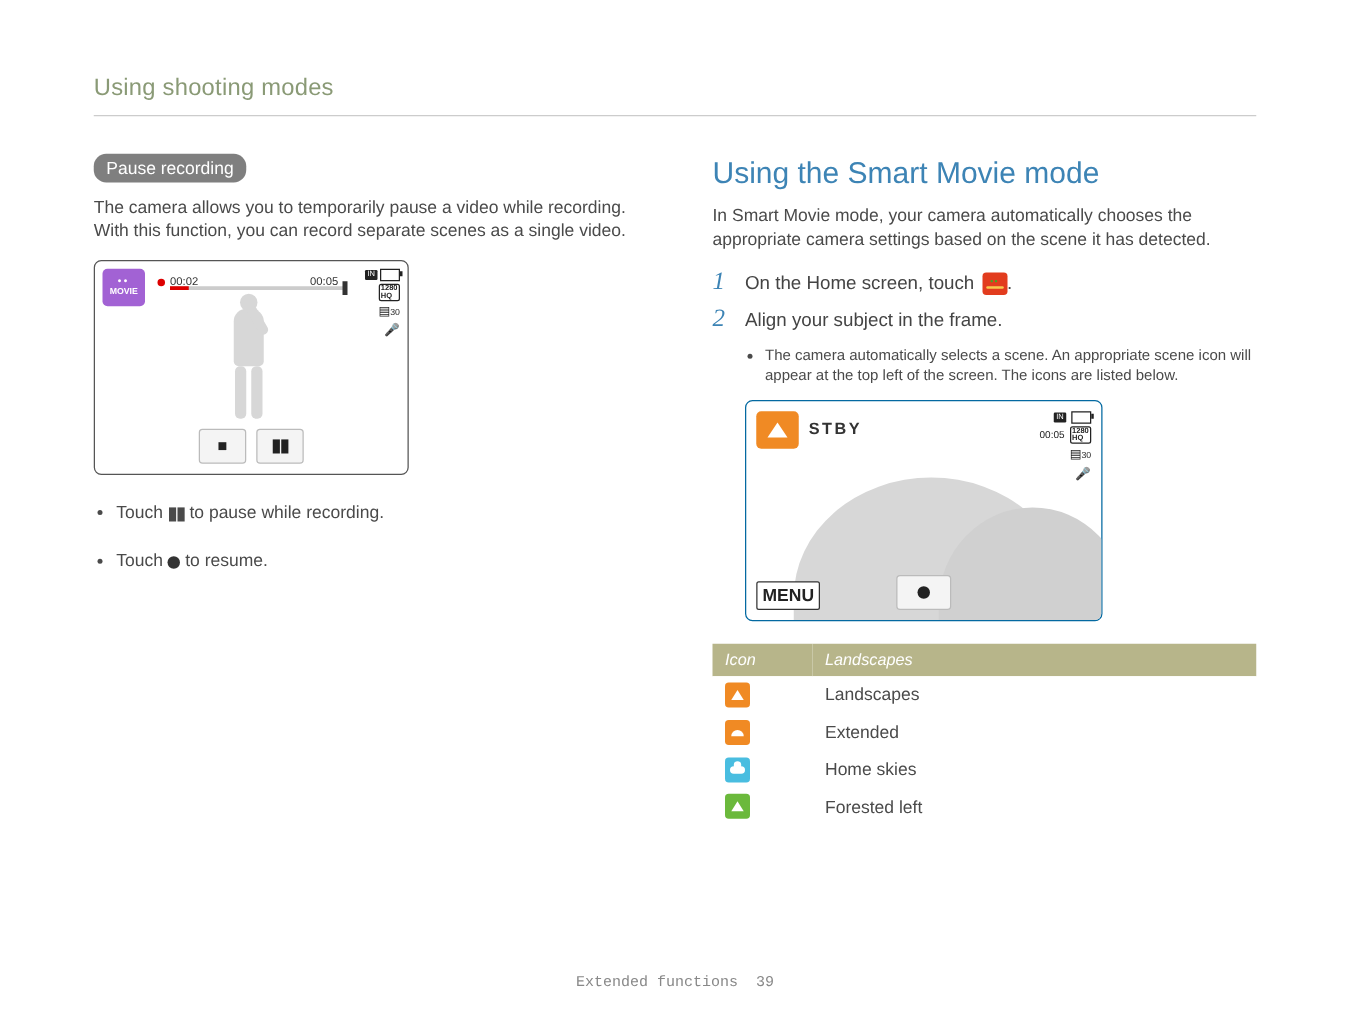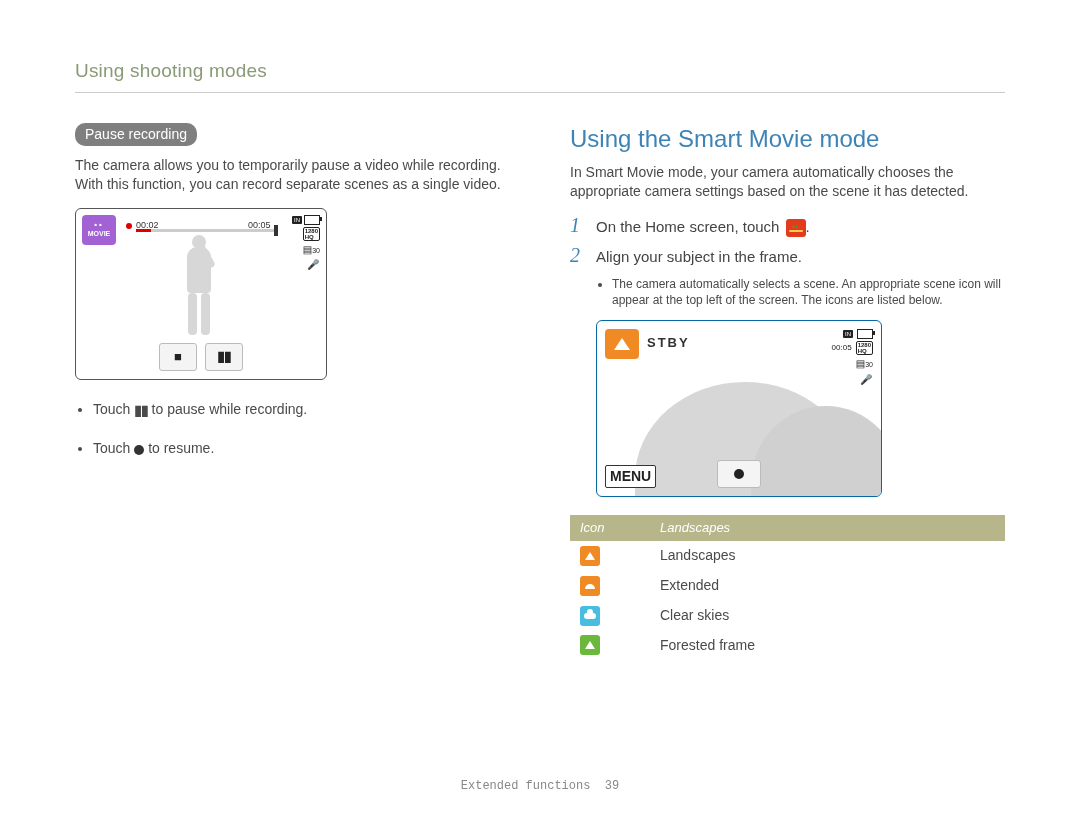--- a/index.html
+++ b/index.html
@@ -361,27 +361,27 @@
         <tr>
           <td><span class="tile tile-sunset">
                 <span class="sun-sm"></span>
               </span></td>
           <td>Extended</td>
         </tr>
         <tr>
           <td><span class="tile tile-sky">
                 <span class="cloud-sm"></span>
               </span></td>
-          <td>Clear skies</td>
+          <td>Home skies</td>
         </tr>
         <tr>
           <td><span class="tile tile-green">
                 <span class="tri-sm"></span>
               </span></td>
-          <td>Forested frame</td>
+          <td>Forested left</td>
         </tr>
       </tbody>
     </table>
   </div>
 
 </div>
 
 <div class="footer">
   <span>Extended functions</span>&nbsp;&nbsp;<span>39</span>
 </div>

